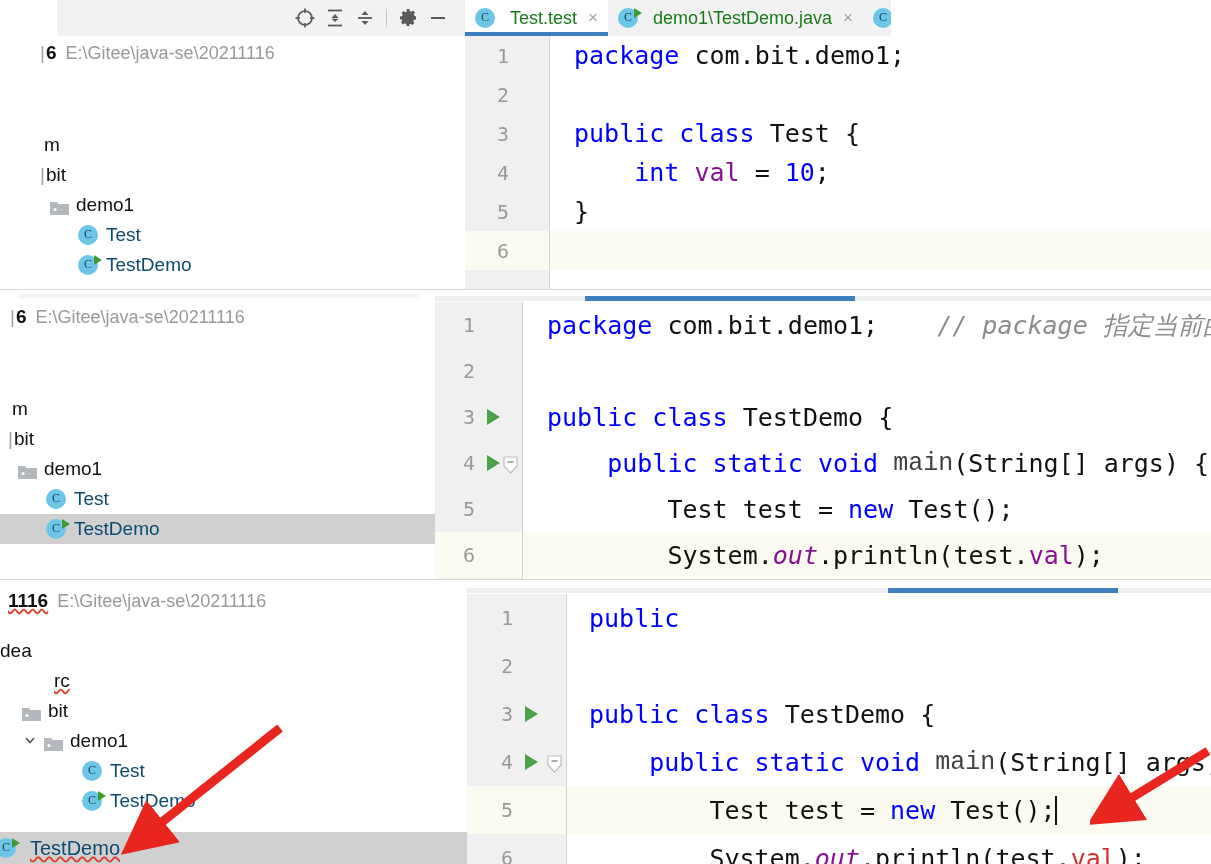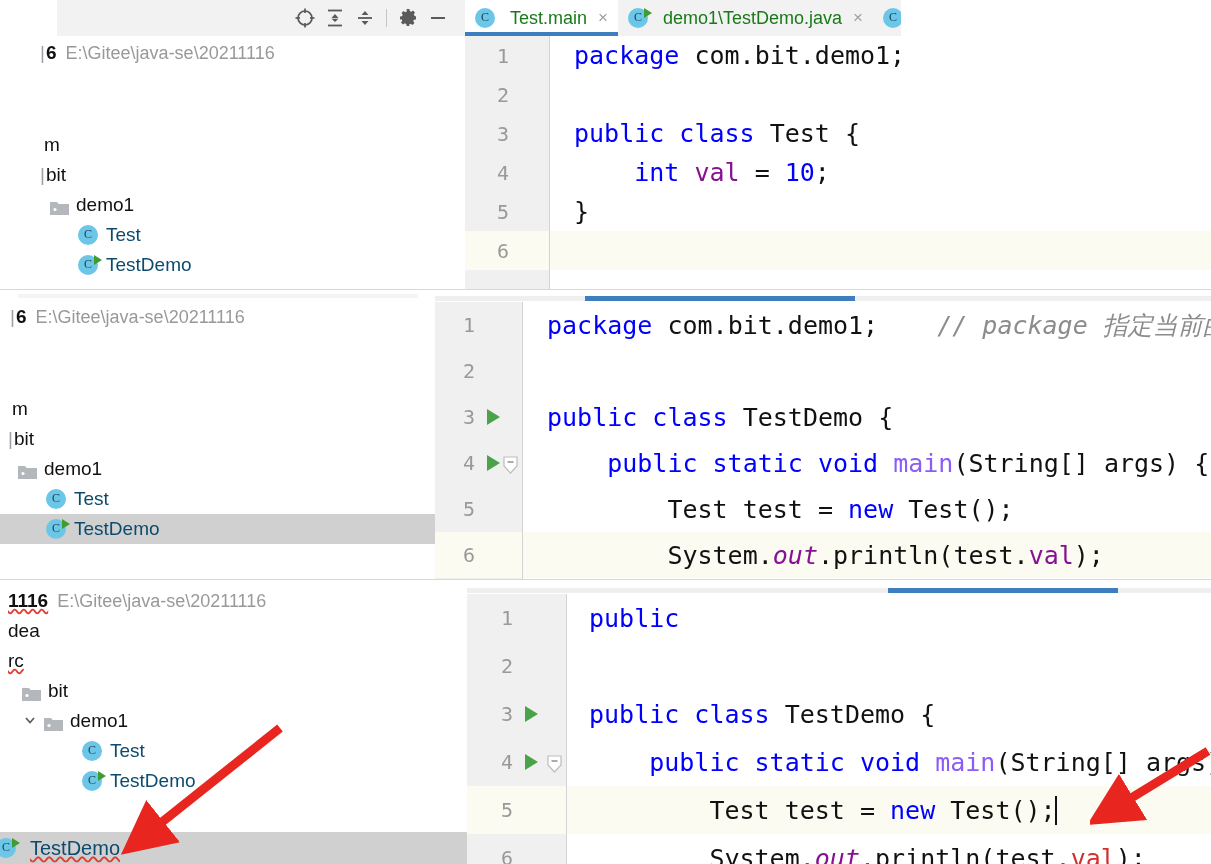--- a/index.html
+++ b/index.html
@@ -87,21 +87,21 @@
     position:absolute;right:4px;width:15px;height:17px;
   }
   .code{flex:1 1 auto;position:relative;overflow:hidden;}
   .cline{
     font-family:"DejaVu Sans Mono",monospace;
     white-space:pre;box-sizing:border-box;display:flex;align-items:center;
   }
   .hl{background:#fcfbf2;}
   .k{color:#0000ff;}
   .n{color:#0000ff;}
-  .f{color:#8b5cf6;}
+  .f{color:#404040;font-family:Liberation Mono, monospace;}
   .fld{color:#871094;}
   .fld-it{color:#871094;font-style:italic;}
   .err{color:#d42f2f;}
   .cmt{color:#8c8c8c;font-style:italic;margin-left:44px;}
   .plain{color:#111111;}
   .caret{display:inline-block;width:2px;background:#111;margin-left:-1px;}
   .tabstrip-bg{position:absolute;height:5px;background:#efefef;}
   .tabstrip-act{position:absolute;height:5px;background:#3d7ebf;}
 
   .breadcrumb{
@@ -199,21 +199,21 @@
       </div>
     </div>
   </div>
 
   <div class="editor" style="left:465px;width:746px;">
     <div class="tabbar">
       <div class="tab active">
         <span class="ico ico-class">
             <span class="circ">C</span>
           </span>
-        <span>Test.main</span>
+        <span>Test.test</span>
         <span class="x">×</span>
       </div>
       <div class="tab">
         <span class="ico ico-class">
             <span class="circ">C</span>
             <span class="runmark"></span>
           </span>
         <span>demo1\TestDemo.java</span>
         <span class="x">×</span>
       </div>
@@ -348,24 +348,24 @@
 </div>
 
 <div class="panel" id="panel-bot">
 
   <div class="tree" style="width:467px;">
     <div class="tree-rows" style="top:6px;">
       <div class="row" style="padding-left:8px;align-items:center;">
         <span class="proj-name squig">1116</span>
         <span class="proj-path">E:\Gitee\java-se\20211116</span>
       </div>
-      <div class="row" style="padding-left:8px;">
+      <div class="row" style="margin-top:20px;">
         <span class="lbl-dark">dea</span>
       </div>
-      <div class="row" style="padding-left:8px;">
+      <div class="row" style="padding-left:8px;margin-left:46px;">
         <span class="lbl-dark squig">rc</span>
       </div>
       <div class="row" style="padding-left:22px;">
         <span class="ico ico-folder">
           <svg width="19" height="15" viewBox="0 0 19 15">
               <path d="M0 2h7l1.6 2H19v11H0z" fill="#b4b8bc"></path>
               <circle cx="5" cy="9.5" r="1.6" fill="#fff"></circle>
             </svg>
         </span>
         <span class="lbl-dark">bit</span>

